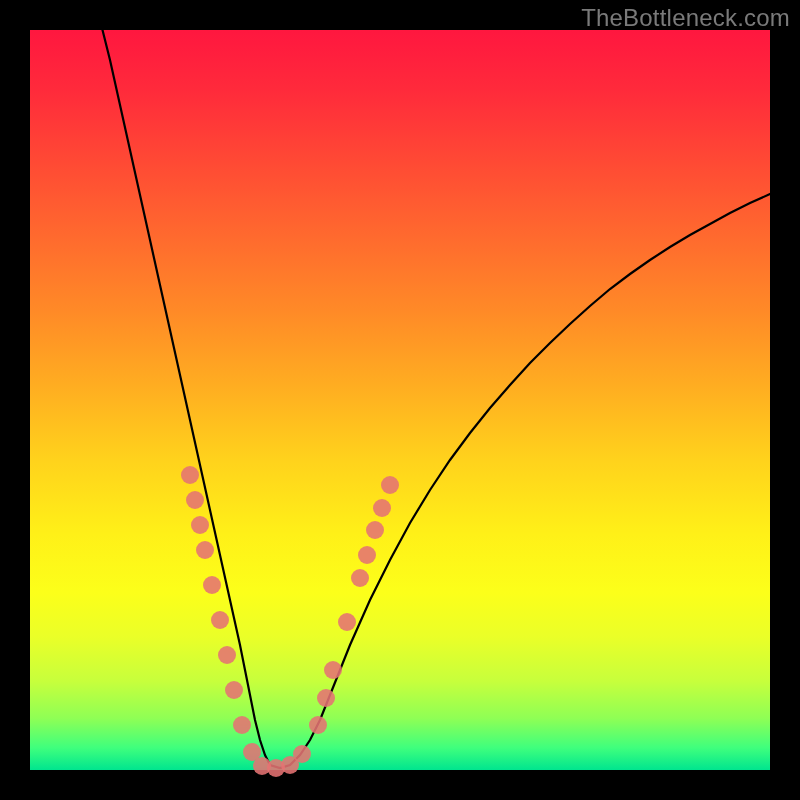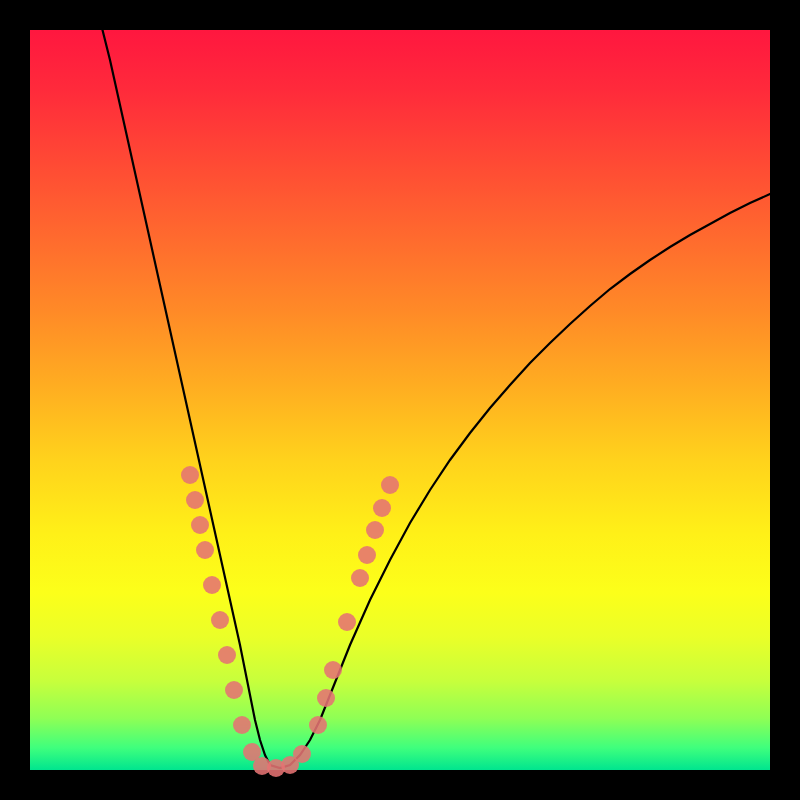--- a/index.html
+++ b/index.html
@@ -57,20 +57,21 @@
     top: 0;
     width: 740px;
     height: 740px;
     overflow: visible;
   }
 </style>
 </head>
 <body>
 
 <div class="frame">
+  <div class="watermark">TheBottleneck.com</div>
   <div class="plot">
     <svg class="curve" viewBox="0 0 740 740">
       <path id="curve-path" fill="none" stroke="#000" stroke-width="2.2" stroke-linecap="round" d="M70 -10 L80 30 L90 75 L100 120 L110 165 L120 210 L130 255 L140 300 L150 345 L160 390 L170 435 L180 480 L190 525 L200 570 L210 615 L215 640 L220 665 L225 690 L230 710 L235 725 L240 735 L250 738 L260 735 L270 725 L280 710 L290 690 L300 665 L310 640 L320 615 L340 570 L360 530 L380 493 L400 460 L420 430 L440 403 L460 378 L480 355 L500 333 L520 313 L540 294 L560 276 L580 259 L600 244 L620 230 L640 217 L660 205 L680 194 L700 183 L720 173 L740 164"></path>
       <g id="marker-group">
           <circle cx="160" cy="445" r="9" fill="#e57373" fill-opacity="0.88"></circle>
           <circle cx="165" cy="470" r="9" fill="#e57373" fill-opacity="0.88"></circle>
           <circle cx="170" cy="495" r="9" fill="#e57373" fill-opacity="0.88"></circle>
           <circle cx="175" cy="520" r="9" fill="#e57373" fill-opacity="0.88"></circle>
           <circle cx="182" cy="555" r="9" fill="#e57373" fill-opacity="0.88"></circle>
           <circle cx="190" cy="590" r="9" fill="#e57373" fill-opacity="0.88"></circle>

